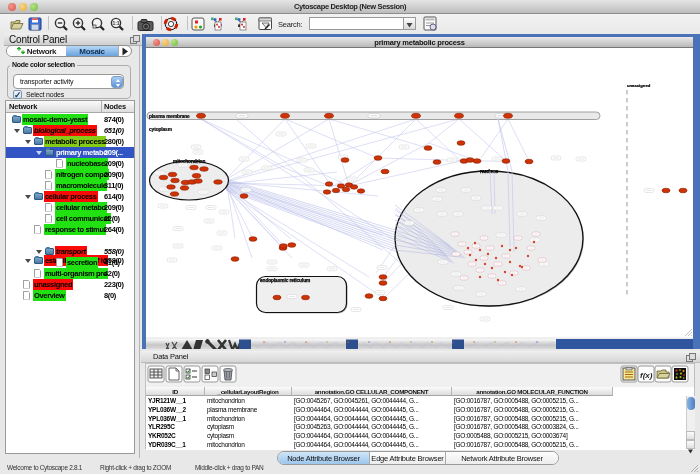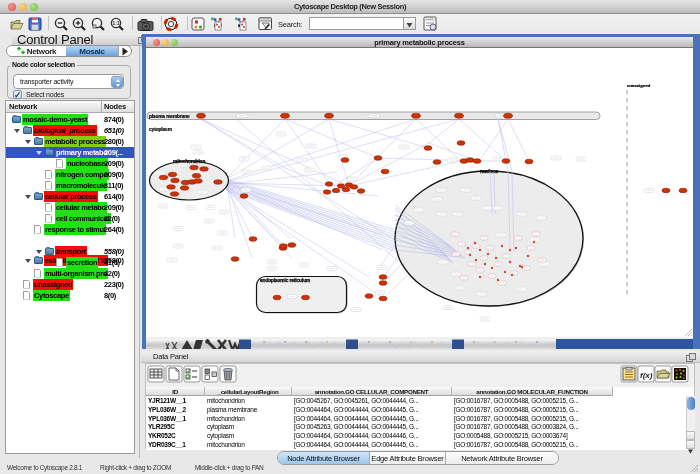--- a/index.html
+++ b/index.html
@@ -9,21 +9,21 @@
 #titlebar .t{position:absolute;top:2px;width:100%;text-align:center;font-size:7.5px;letter-spacing:-0.35px;font-weight:bold;color:#222}
 
 #toolbar{position:absolute;left:0;top:14px;width:700px;height:34px;background:linear-gradient(#f2f2f2,#e3e3e3);}
 #toolbar svg{position:absolute;top:1px}
 .tsep{position:absolute;top:2px;width:1px;height:14px;background:#c2c2c2}
 #searchlbl{position:absolute;left:278px;top:6px;font-size:7.5px;letter-spacing:-0.2px;color:#222}
 #searchbox{position:absolute;left:309px;top:3px;width:94px;height:13px;background:#fff;border:1px solid #9a9a9a;border-right:none}
 #searcharr{position:absolute;left:403px;top:3px;width:13px;height:13px;background:linear-gradient(#fdfdfd,#d8d8d8);border:1px solid #9a9a9a;overflow:hidden}
 
 #ctrl{position:absolute;left:0;top:33px;width:140px;height:425px;background:#e8e8e8;border-right:1px solid #b5b5b5}
-#ctrlhdr{position:absolute;left:12px;top:0;width:140px;height:13px;background:linear-gradient(#f0f0f0,#cfcfcf);border-bottom:1px solid #b0b0b0;font-size:13px;letter-spacing:-0.2px;color:#111;padding-left:5px;line-height:13px}
+#ctrlhdr{position:absolute;left:4px;top:0;width:140px;height:13px;background:linear-gradient(#f0f0f0,#cfcfcf);border-bottom:1px solid #b0b0b0;font-size:10px;letter-spacing:-0.2px;color:#111;padding-left:5px;line-height:13px}
 #tabbar{position:absolute;left:6px;top:12px;width:126px;height:12px;border:1px solid #8f8f8f;border-radius:6px;background:#fdfdfd;overflow:hidden;display:flex}
 #tabbar .seg{font-size:8px;font-weight:bold;letter-spacing:-0.3px;color:#222;text-align:center;line-height:11px}
 #groupbox{position:absolute;left:7px;top:32px;width:124px;height:34px;border:1px solid #adadad;border-radius:4px}
 #grouplbl{position:absolute;left:10px;top:28px;font-size:7px;font-weight:bold;letter-spacing:-0.3px;color:#111;background:#e8e8e8;padding:0 2px}
 #combo{position:absolute;left:13px;top:41px;width:111px;height:15px;background:#fff;border:1px solid #999;border-radius:4px;font-size:7px;letter-spacing:-0.2px;line-height:14px;padding-left:6px;color:#111}
 #comboBtn{position:absolute;right:0.5px;top:0.5px;width:12px;height:12.5px;border-radius:3px;background:linear-gradient(#a8cdf4,#5b92d4);border:1px solid #7f9fc5;color:#fff;font-size:4.5px;line-height:6px;text-align:center}
 #chk{position:absolute;left:13px;top:57px;width:9px;height:9px;background:linear-gradient(#eef4fc,#cfe0f4);border:1px solid #7a94b5;border-radius:2px;font-size:9px;line-height:8px;color:#234;font-weight:bold;text-align:center}
 #chklbl{position:absolute;left:26px;top:58px;font-size:7px;letter-spacing:-0.2px;color:#111}
 #treebox{position:absolute;left:5px;top:67px;width:130px;height:354px;background:#fff;border:1px solid #9a9a9a}
 #treehdr{position:absolute;left:0;top:0;width:128px;height:12px;background:linear-gradient(#fafafa,#dedede);border-bottom:1px solid #a8a8a8;font-size:7.5px;font-weight:bold;letter-spacing:-0.2px;color:#111}
@@ -275,21 +275,21 @@
           <span class="hl" style="position:absolute;left:38px;background:#21e113">multi-organism pro</span>
           <span class="nodes">42(0)</span>
         </div>
         <div class="trow" style="top:178px;">
           <span class="file" style="left:17px"></span>
           <span class="hl" style="position:absolute;left:27px;background:#fb0b07">unassigned</span>
           <span class="nodes">223(0)</span>
         </div>
         <div class="trow" style="top:189px;">
           <span class="file" style="left:17px"></span>
-          <span class="hl" style="position:absolute;left:27px;background:#21e113">Cytoscape</span>
+          <span class="hl" style="position:absolute;left:27px;background:#21e113">Overview</span>
           <span class="nodes">8(0)</span>
         </div>
       </div>
  </div>
 </div>
 
 <div id="netwin">
  <div id="nettitle">
   <div class="tl" style="left:7px;background:radial-gradient(circle at 2px 2px,#f09a93,#dd4f42)"></div>
   <div class="tl" style="left:16px;background:radial-gradient(circle at 2px 2px,#f8d88a,#e3a93c)"></div>

